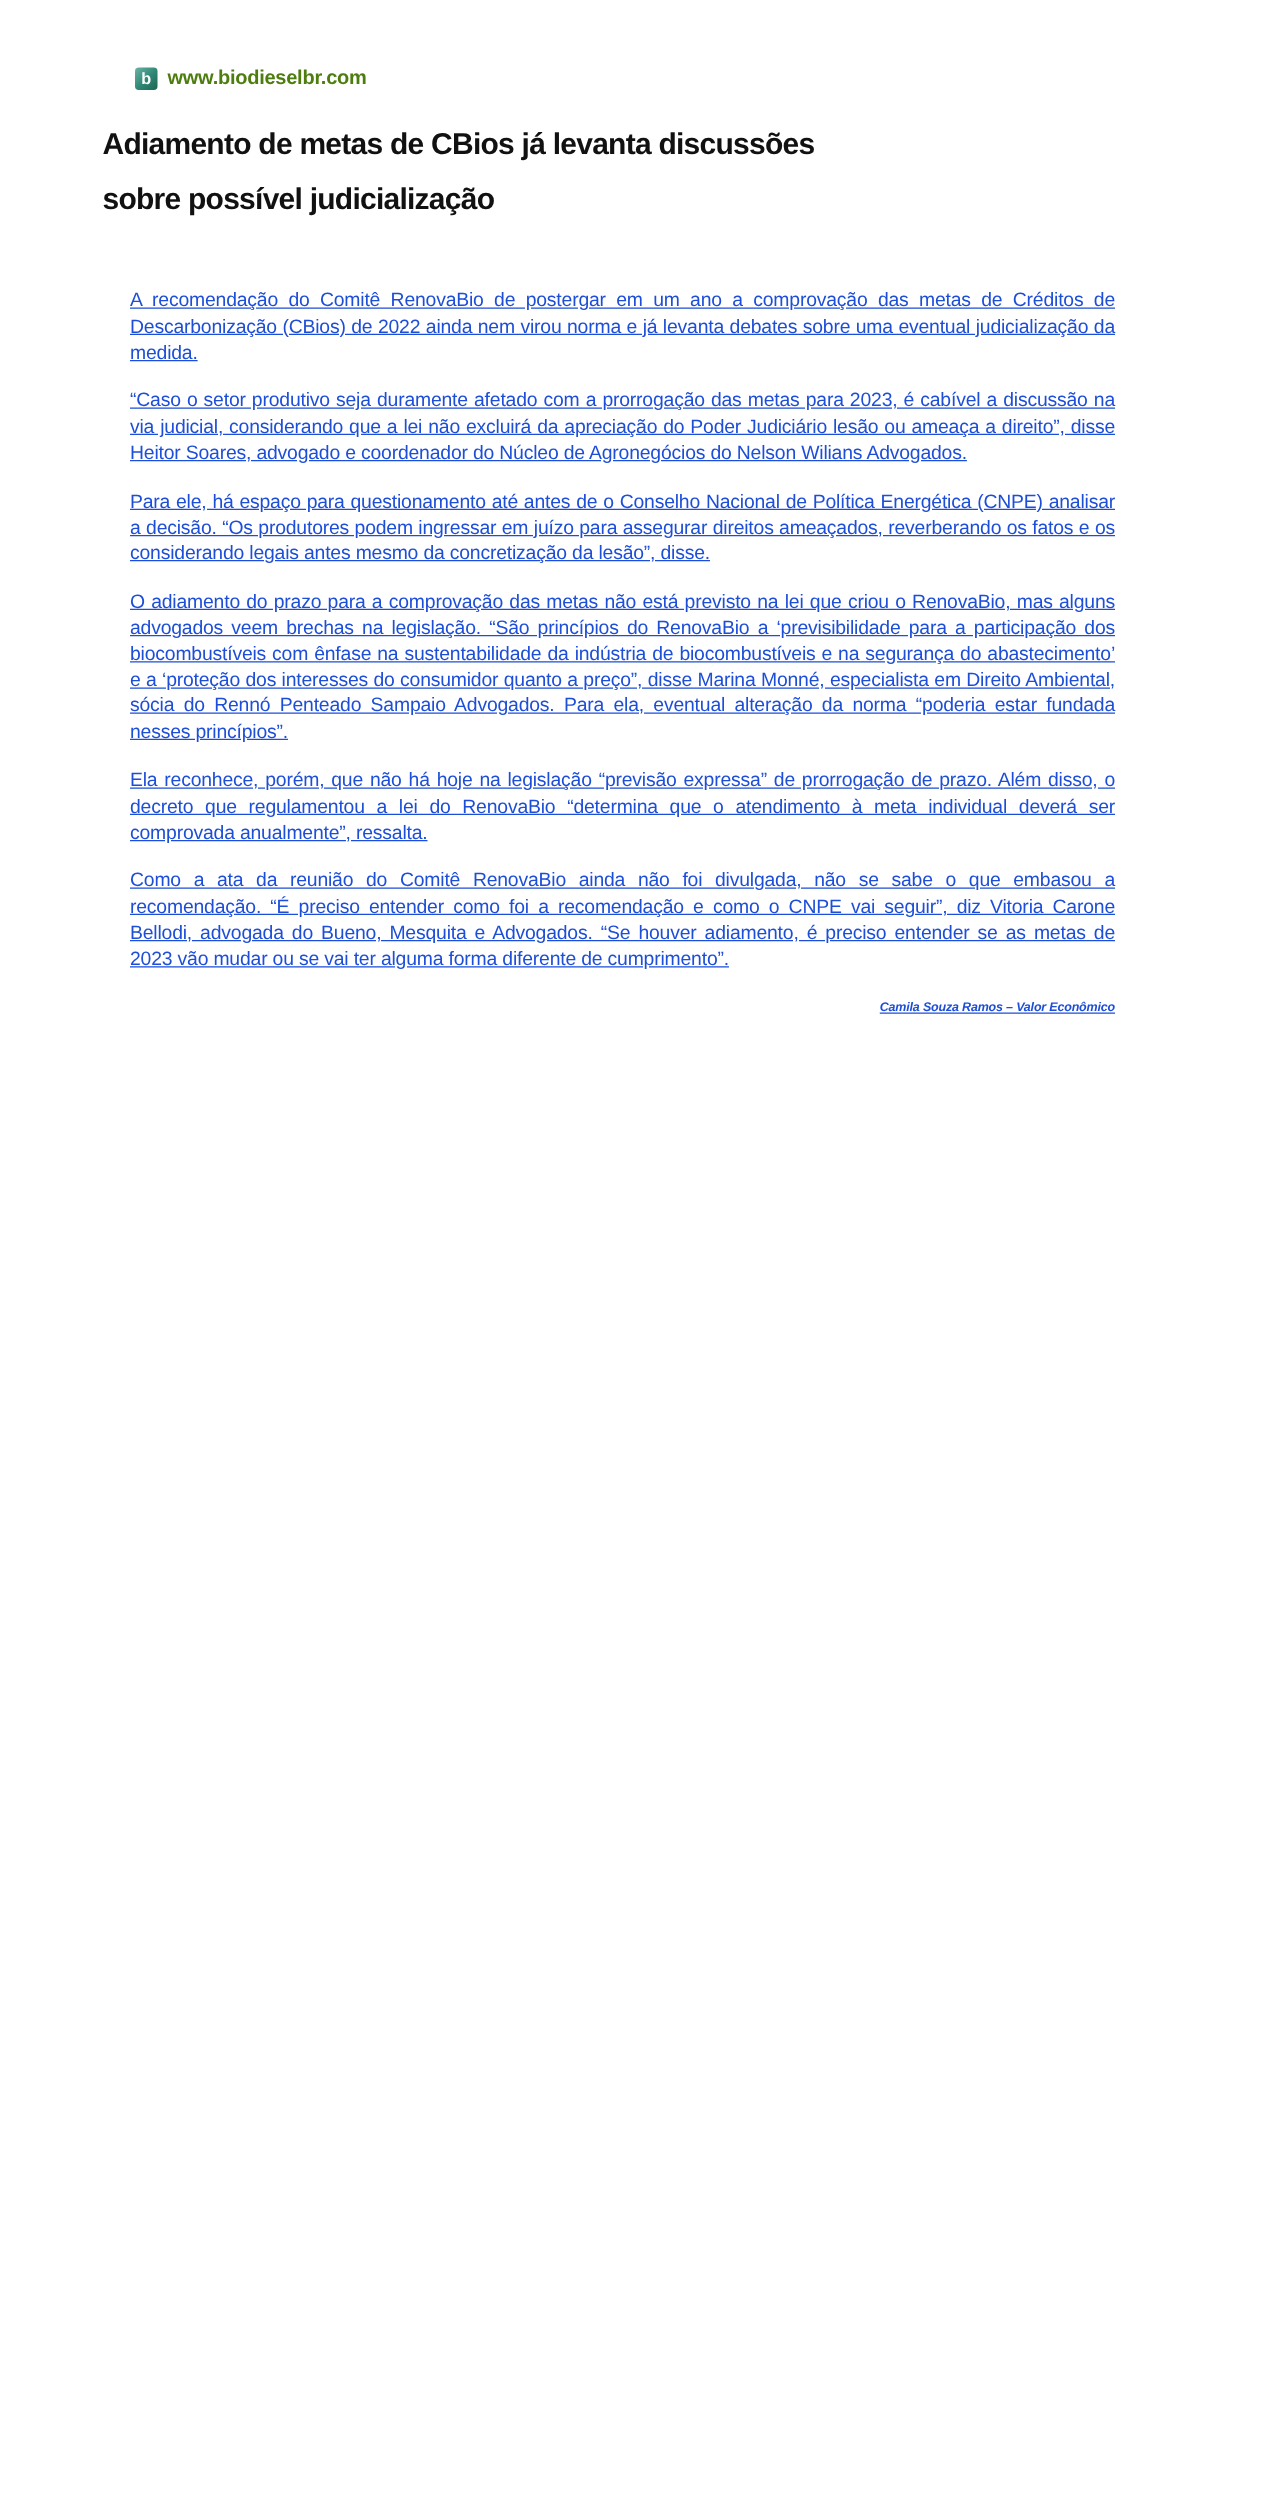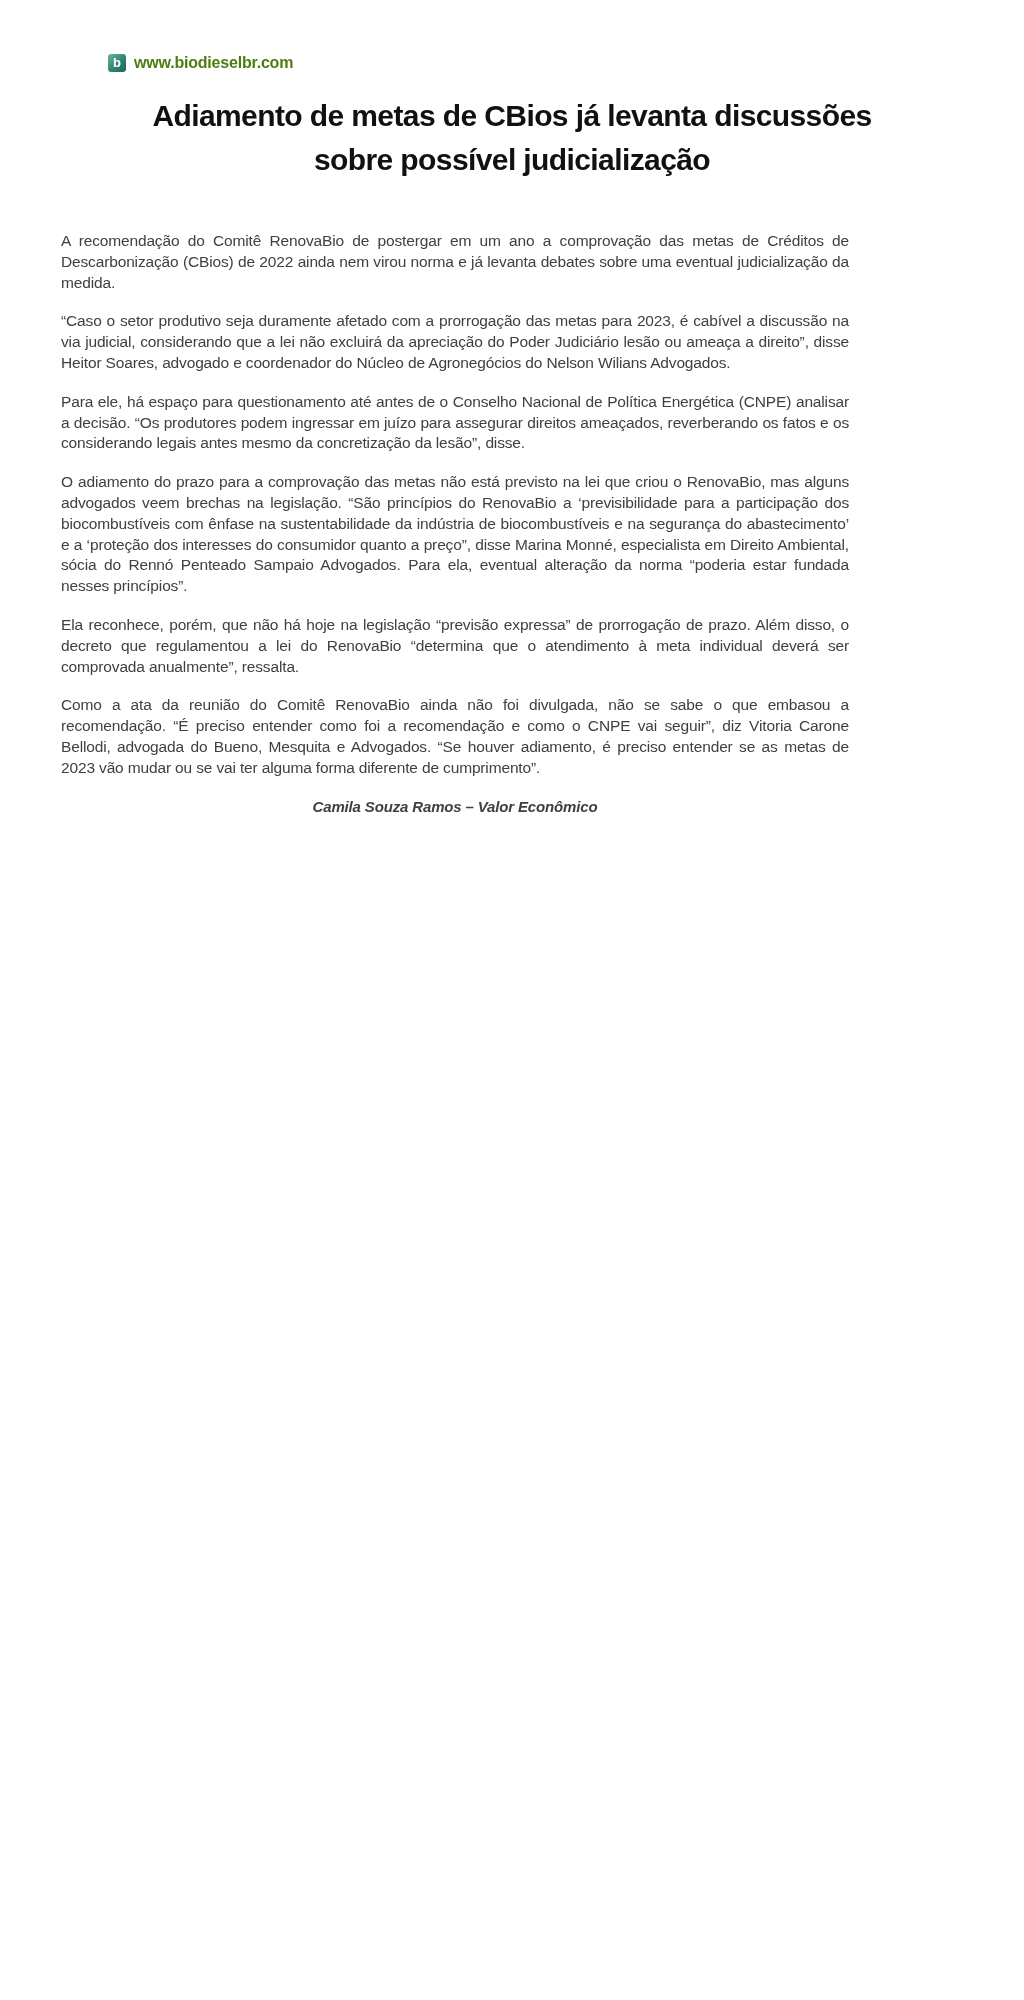--- a/index.html
+++ b/index.html
@@ -38,46 +38,46 @@
   }
   .site-url {
     font-size: 16px;
     font-weight: bold;
     letter-spacing: -0.2px;
     color: #4d7c0f;
   }
   .article-title {
     margin: 22px auto 0 auto;
     width: 860px;
-    text-align: center;
-    font-size: 30px;
+    font-size: 24px;
     font-weight: bold;
     line-height: 44px;
     letter-spacing: -0.6px;
     color: #111111;
   }
   .article-title .title-line { display: block; }
   .article-body {
-    margin: 49px auto 0 61px;
+    margin: 49px auto 0 104px;
     width: 788px;
     font-size: 15.5px;
     line-height: 20.8px;
     letter-spacing: -0.15px;
     text-align: justify;
-    color: #404040;
+    color: #1d4ed8;
+    text-decoration: underline;
   }
   .article-body p {
     margin: 0 0 18px 0;
   }
   .byline {
     margin-top: 22px;
     font-weight: bold;
     font-style: italic;
-    text-align: center;
-    font-size: 15px;
+    text-align: right;
+    font-size: 10px;
   }
 </style>
 </head>
 <body>
 
 <div class="page">
 
   <div class="site-header">
     <span class="favicon">b</span>
     <span class="site-url">www.biodieselbr.com</span>

